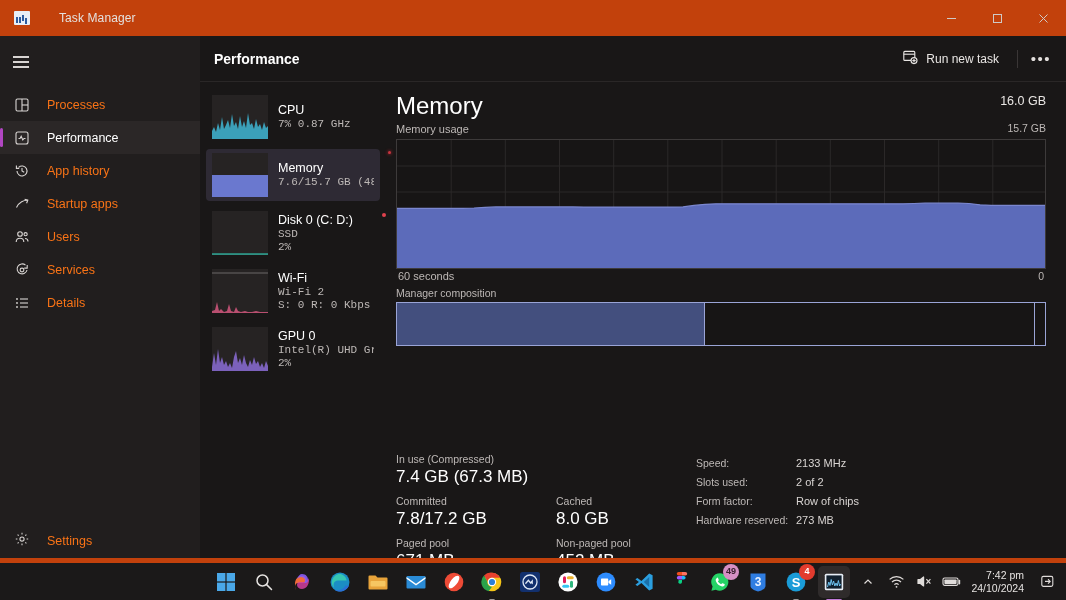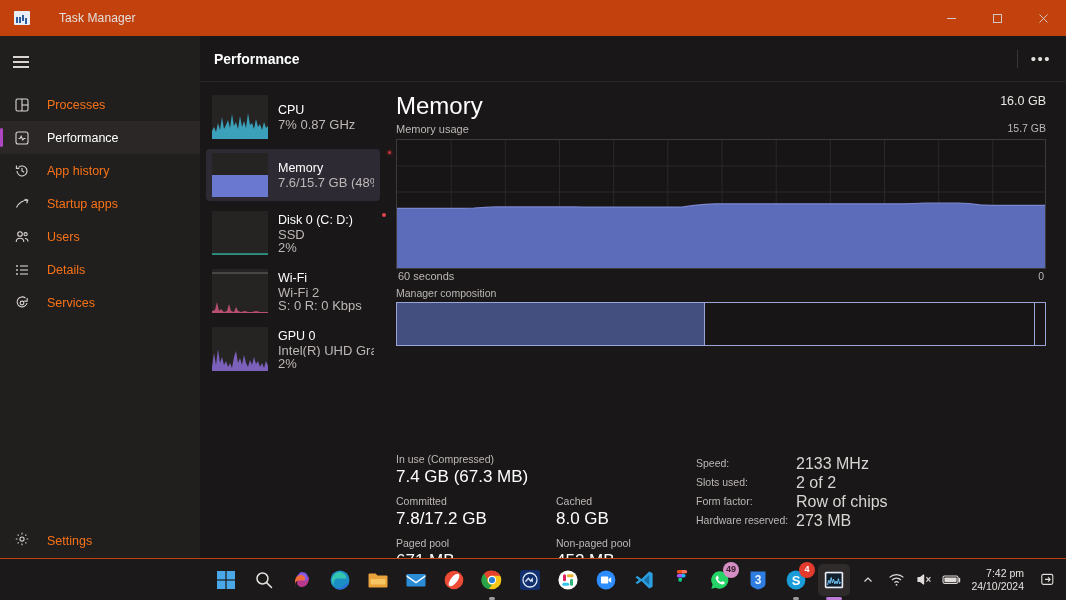--- a/index.html
+++ b/index.html
@@ -103,21 +103,21 @@
     display: flex; align-items: center; padding: 0 6px;
   }
   .res.selected { background: #2e2a34; }
   .res-thumb {
     width: 56px; height: 44px; background: #262323; flex: 0 0 56px; position: relative; overflow: hidden;
   }
   .res-thumb svg { display: block; position: absolute; left: 0; top: 0; }
   .res-text { margin-left: 10px; overflow: hidden; }
   .res-name { font-size: 12.5px; color: #fff; line-height: 15px; white-space: nowrap; }
   .res-sub {
-    font-size: 13px; color: #bdb8b6; line-height: 13px; white-space: nowrap; overflow: hidden;
+    font-size: 11px; color: #bdb8b6; line-height: 13px; white-space: nowrap; overflow: hidden; font-family: Liberation Mono, monospace;
   }
   .res-dot {
     position: absolute; right: -6px; top: 6px; width: 4px; height: 4px; border-radius: 50%; background: #e0414d;
   }
 
   
   .main { position: absolute; left: 186px; top: 46px; width: 680px; height: 476px; }
   .m-head { position: relative; height: 52px; padding: 10px 20px 0 10px; }
   .m-title { font-size: 24px; color: #fff; line-height: 28px; }
   .m-total { position: absolute; right: 20px; top: 12px; font-size: 12.5px; color: #e9e6e4; }
@@ -150,26 +150,26 @@
   .stats { position: absolute; left: 10px; top: 370px; width: 660px; height: 106px; }
   .stats-left { position: absolute; left: 0; top: 0; width: 290px; }
   .strow { display: flex; margin-bottom: 7px; }
   .stcell-a { width: 160px; }
   .stcell-b { width: 130px; }
   .st-lbl { font-size: 10.5px; color: #bdb8b6; line-height: 14px; }
   .st-val { font-size: 17px; color: #fff; line-height: 21px; }
   .stats-right { position: absolute; left: 300px; top: 2px; }
   .sprow { display: flex; line-height: 19px; }
   .sp-lbl { width: 100px; font-size: 10.5px; color: #bdb8b6; }
-  .sp-val { font-size: 16px; color: #d9d5d3; }
+  .sp-val { font-size: 11px; color: #d9d5d3; }
 
   
   .taskbar {
     position: absolute; left: 0; bottom: 0; width: 1066px; height: 42px;
-    background: #1b1919; border-top: 1px solid #c2410c;
+    background: #1b1919; border-top: 5px solid #c2410c;
     display: flex; align-items: center;
   }
   .tb-center {
     position: absolute; left: 210px; display: flex; align-items: center; gap: 6px; height: 42px;
   }
   .ticon {
     position: relative; width: 32px; height: 32px; border-radius: 5px;
     display: flex; align-items: center; justify-content: center;
   }
   .ticon.active { background: #2f2b2b; }
@@ -281,64 +281,76 @@
       <div class="nav-item">
         <span class="nav-ico">
           <svg width="16" height="16" viewBox="0 0 16 16" fill="none" stroke="currentColor" stroke-width="1.1">
             <circle cx="6" cy="5" r="2.3"></circle>
               <path d="M2.2 13c0-2.3 1.7-3.7 3.8-3.7S9.8 10.7 9.8 13"></path>
             <circle cx="11.6" cy="5.2" r="1.6"></circle>
               <path d="M11 9.5c1.8 0 3 1.2 3 3"></path>
           </svg>
         </span>
         <span class="nav-label">Users</span>
+      </div>
+
+      <div class="nav-item">
+        <span class="nav-ico">
+          <svg width="16" height="16" viewBox="0 0 16 16" fill="none" stroke="currentColor" stroke-width="1.1">
+            <path d="M11.5 3.2A5 5 0 1 0 13 8"></path>
+              <circle cx="8" cy="8" r="1.9"></circle>
+              <path d="M13.2 3v3.1h-3"></path>
+          </svg>
+        </span>
+        <span class="nav-label">Services</span>
       </div>
 
       <div class="nav-item">
         <span class="nav-ico">
           <svg width="16" height="16" viewBox="0 0 16 16" fill="none" stroke="currentColor" stroke-width="1.1">
             <line x1="6" y1="4" x2="14" y2="4"></line>
               <line x1="6" y1="8" x2="14" y2="8"></line>
               <line x1="6" y1="12" x2="14" y2="12"></line>
             <circle cx="3" cy="4" r="0.9" fill="currentColor" stroke="none"></circle>
             <circle cx="3" cy="8" r="0.9" fill="currentColor" stroke="none"></circle>
             <circle cx="3" cy="12" r="0.9" fill="currentColor" stroke="none"></circle>
           </svg>
         </span>
         <span class="nav-label">Details</span>
       </div>
-
-      <div class="nav-item">
-        <span class="nav-ico">
-          <svg width="16" height="16" viewBox="0 0 16 16" fill="none" stroke="currentColor" stroke-width="1.1">
-            <path d="M11.5 3.2A5 5 0 1 0 13 8"></path>
-              <circle cx="8" cy="8" r="1.9"></circle>
-              <path d="M13.2 3v3.1h-3"></path>
-          </svg>
-        </span>
-        <span class="nav-label">Services</span>
-      </div>
     </div>
 
     <div class="settings-item">
       <span class="nav-ico">
         <svg width="16" height="16" viewBox="0 0 16 16" fill="none" stroke="currentColor" stroke-width="1.05">
           <circle cx="8" cy="8" r="2.1"></circle>
           <path d="M8 1.8v1.6M8 12.6v1.6M14.2 8h-1.6M3.4 8H1.8M12.4 3.6l-1.1 1.1M4.7 11.3l-1.1 1.1M12.4 12.4l-1.1-1.1M4.7 4.7 3.6 3.6"></path>
         </svg>
       </span>
       <span class="nav-label">Settings</span>
     </div>
   </div>
 
   <div class="content">
 
     <div class="chdr">
       <div class="chdr-title">Performance</div>
       <div class="chdr-right">
+        <div class="runtask">
+          <span>
+            <svg width="16" height="16" viewBox="0 0 16 16" fill="none" stroke="#e9e6e4" stroke-width="1.1">
+              <rect x="1.8" y="2.4" width="11" height="9" rx="1"></rect>
+                <line x1="1.8" y1="5.2" x2="12.8" y2="5.2"></line>
+              <circle cx="12" cy="11.6" r="3" fill="#191717"></circle>
+              <line x1="12" y1="9.9" x2="12" y2="13.3"></line>
+                <line x1="10.3" y1="11.6" x2="13.7" y2="11.6"></line>
+            </svg>
+          </span>
+          <span class="runtask-label">Run new task</span>
+        </div>
         <div class="vdiv"></div>
         <div class="ellipsis">•••</div>
       </div>
     </div>
 
     <div class="reslist">
 
       <div class="res">
         <div class="res-thumb">
           <svg width="56" height="44" viewBox="0 0 56 44">

